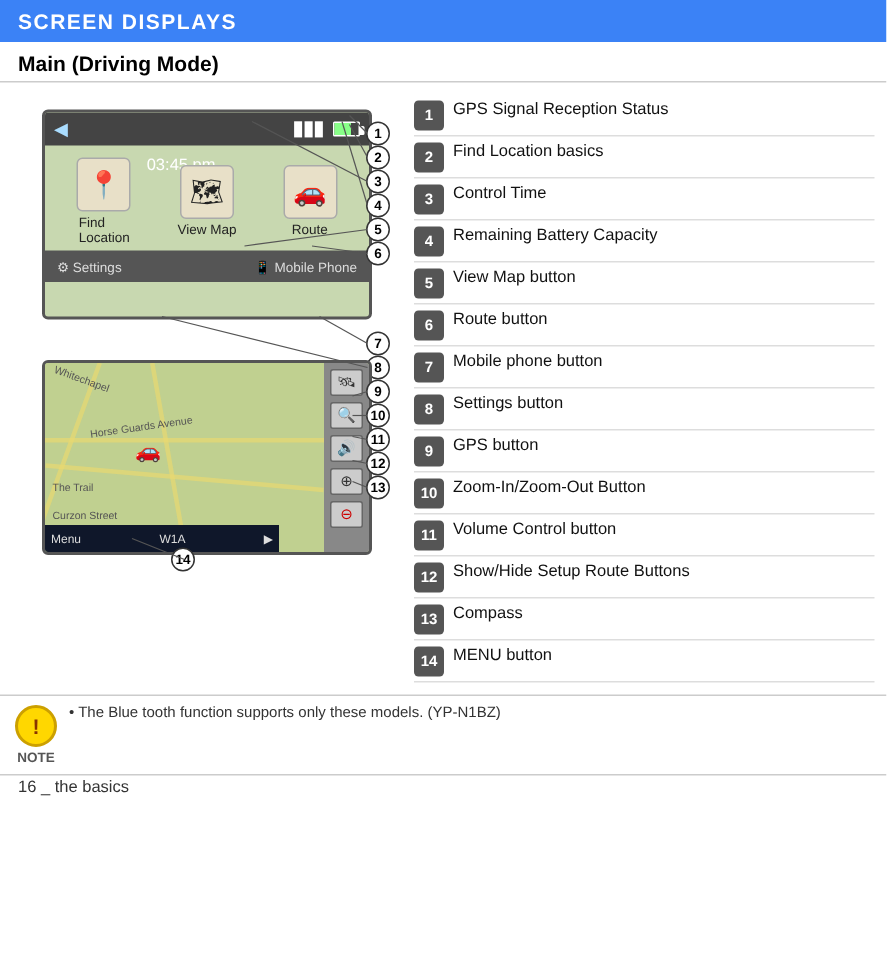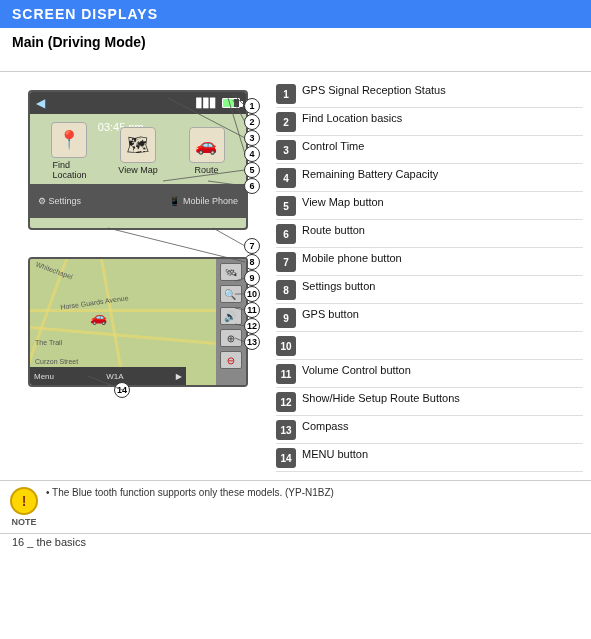--- a/index.html
+++ b/index.html
@@ -16,21 +16,21 @@
       color: #fff;
       font-size: 14px;
       font-weight: bold;
       padding: 6px 12px;
       letter-spacing: 1px;
     }
 
     .section-title {
       font-size: 14px;
       font-weight: bold;
-      padding: 6px 12px 21px 12px;
+      padding: 6px 12px 4px 12px;
       border-bottom: 1px solid #ccc;
     }
 
     .main-content {
       display: flex;
       flex-direction: row;
       padding: 4px 8px;
     }
 
     
@@ -117,21 +117,21 @@
       border: 1px solid #aaa;
       border-radius: 4px;
       display: flex;
       align-items: center;
       justify-content: center;
       font-size: 18px;
     }
 
     .screen-bottom-bar {
       background: #555;
-      height: 34px;
+      height: 21px;
       display: flex;
       align-items: center;
       justify-content: space-between;
       padding: 0 8px;
       color: #ddd;
       font-size: 9px;
     }
 
     .callout-num {
       position: absolute;
@@ -197,21 +197,21 @@
       justify-content: center;
       color: #333;
     }
 
     .map-bottom-bar {
       position: absolute;
       bottom: 0;
       left: 0;
       right: 30px;
       height: 18px;
-      background: #404040;
+      background: #0f172a;
       display: flex;
       align-items: center;
       justify-content: space-between;
       padding: 0 4px;
       color: #ddd;
       font-size: 8px;
     }
 
     
     .legend-side {
@@ -445,20 +445,21 @@
         <div class="legend-item">
       <div class="legend-badge">8</div>
       <div class="legend-text">Settings button</div>
     </div>
         <div class="legend-item">
       <div class="legend-badge">9</div>
       <div class="legend-text">GPS button</div>
     </div>
         <div class="legend-item">
       <div class="legend-badge">10</div>
+      <div class="legend-text">Zoom-In/Zoom-Out Button</div>
     </div>
         <div class="legend-item">
       <div class="legend-badge">11</div>
       <div class="legend-text">Volume Control button</div>
     </div>
         <div class="legend-item">
       <div class="legend-badge">12</div>
       <div class="legend-text">Show/Hide Setup Route Buttons</div>
     </div>
         <div class="legend-item">

